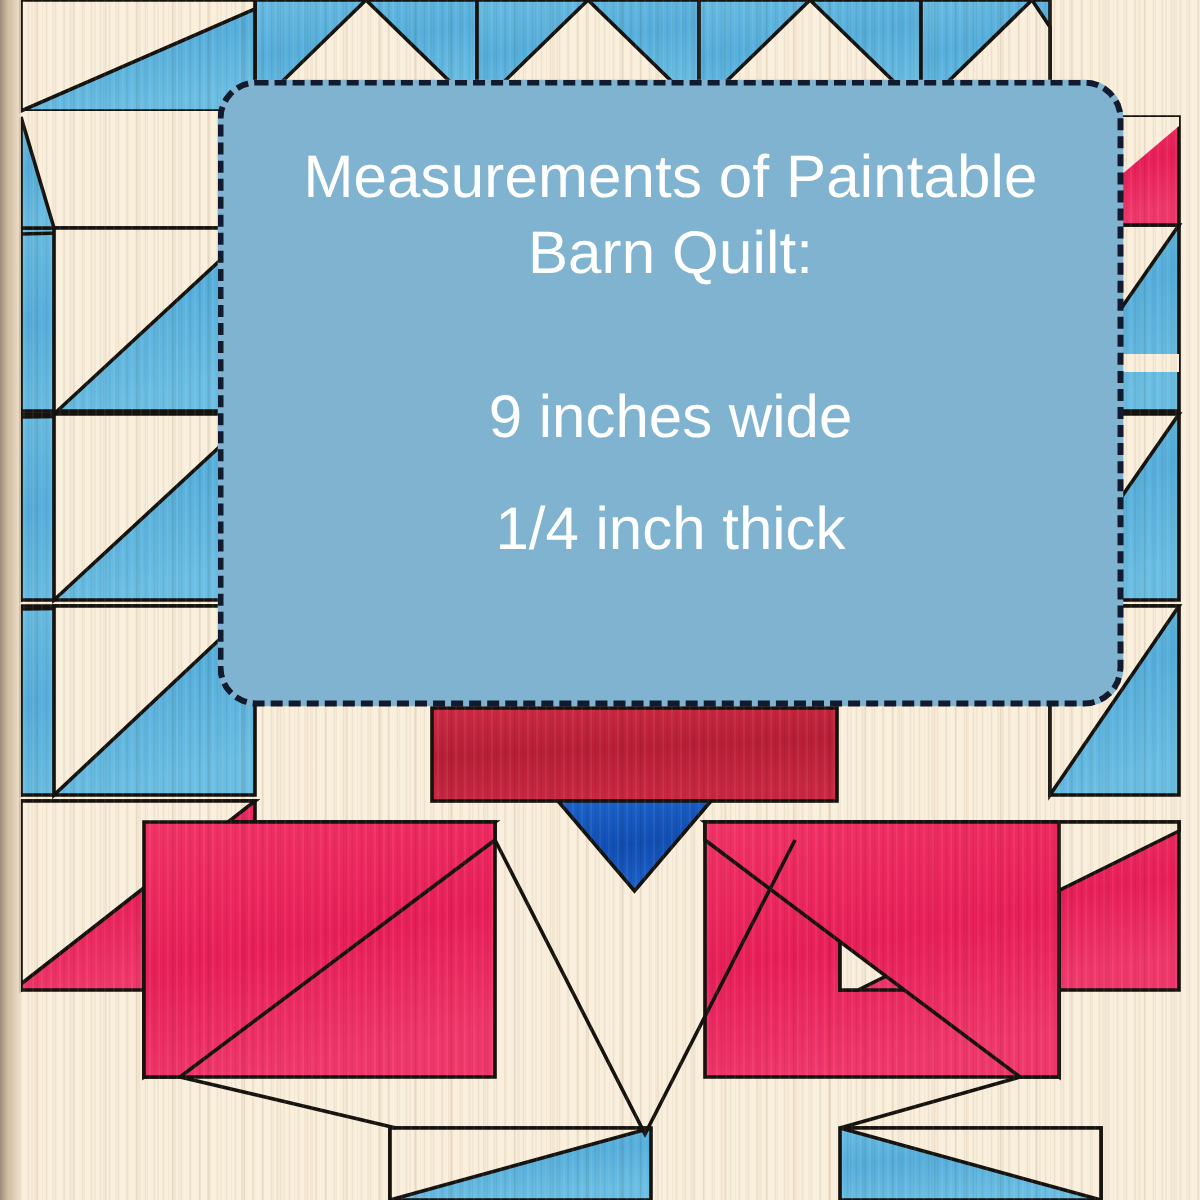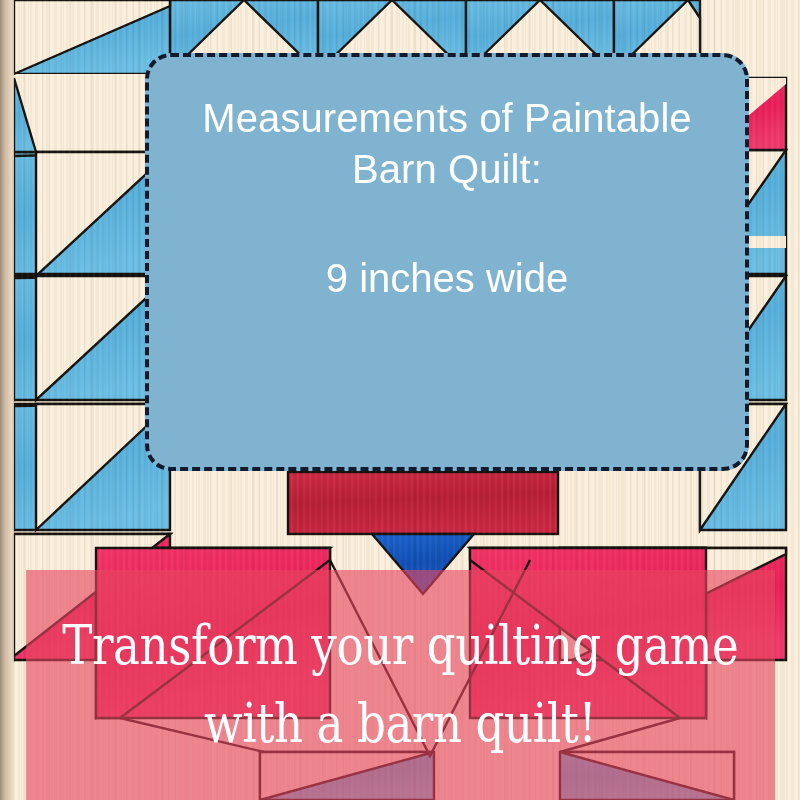--- a/index.html
+++ b/index.html
@@ -243,21 +243,18 @@
   </svg>
 
   <div id="wood-grain"></div>
   <div id="board-edge-left"></div>
 
   <div id="info-panel">
     <div id="panel-heading">Measurements of Paintable Barn Quilt:</div>
 
     <div id="measure-list">
       <div class="measure-line">9 inches wide</div>
+      <div class="measure-line">1/4 inch thick</div>
     </div>
   </div>
 
-  <div id="promo-banner">
-    <div class="promo-line">Transform your quilting game</div>
-    <div class="promo-line">with a barn quilt!</div>
-  </div>
 
 </div>
 
 </body></html>

